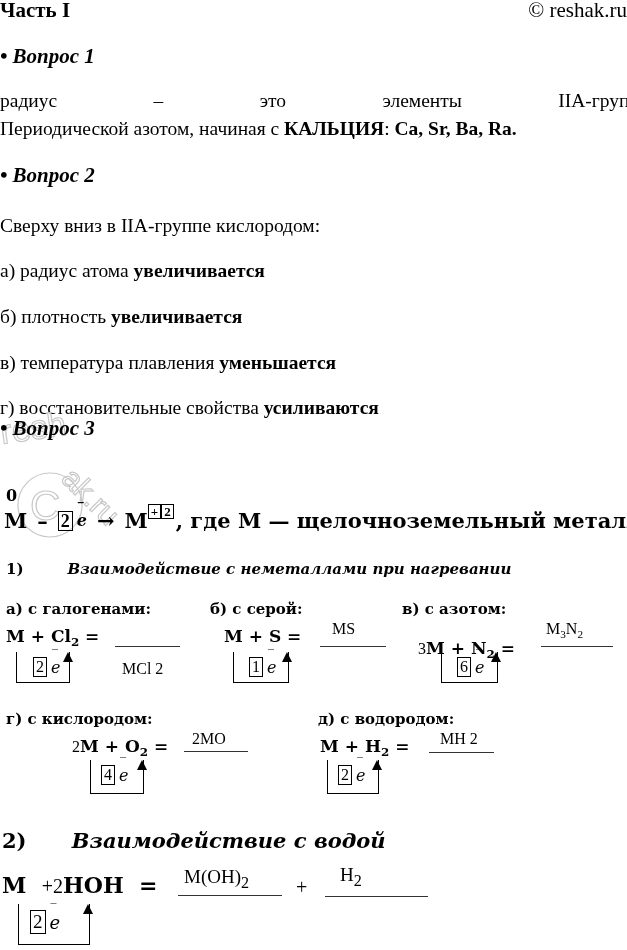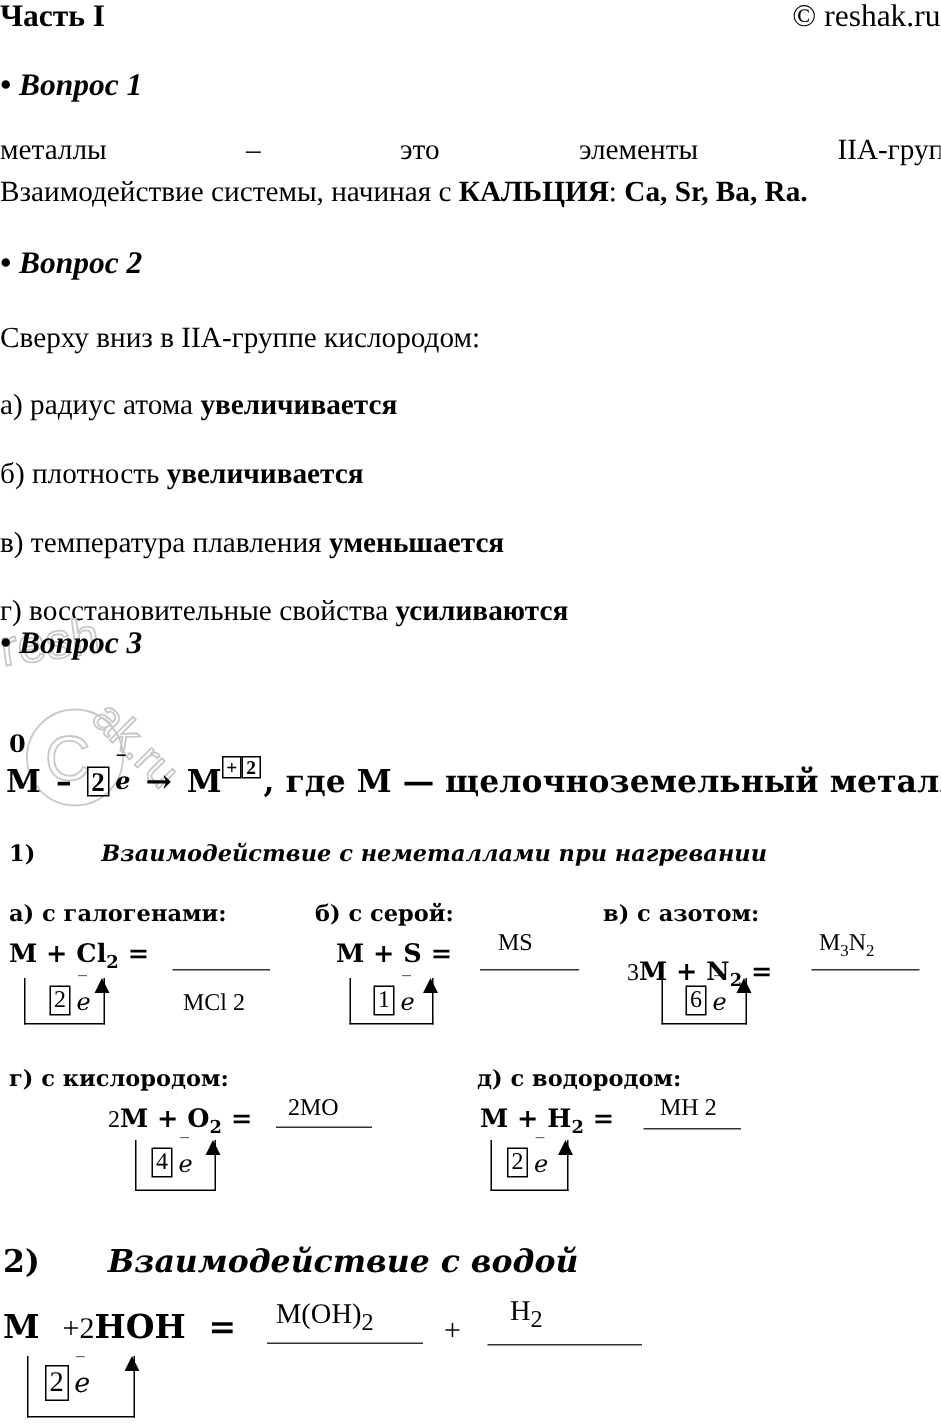--- a/index.html
+++ b/index.html
@@ -27,28 +27,28 @@
   sub { font-size: 70%; }
 </style>
 </head>
 <body>
 
 <div class="abs hdr">Часть I</div>
 <div class="abs site">© reshak.ru</div>
 
 <div class="abs q" style="left:0; top:44px;">• Вопрос 1</div>
 <div class="abs txt justify" style="left:0; top:90px;">
-  <span>металлы</span>
+  <span>радиус</span>
   <span>–</span>
   <span>это</span>
   <span>элементы</span>
   <span>IIА-групп</span>
 </div>
 <div class="abs txt" style="left:0; top:118px;">
-  <span>Взаимодействие системы, начиная с </span><span class="b">КАЛЬЦИЯ</span><span>: </span><span class="b">Ca, Sr, Ba, Ra.</span>
+  <span>Периодической азотом, начиная с </span><span class="b">КАЛЬЦИЯ</span><span>: </span><span class="b">Ca, Sr, Ba, Ra.</span>
 </div>
 
 <div class="abs q" style="left:0; top:163px;">• Вопрос 2</div>
 <div class="abs txt" style="left:0; top:215px;">Сверху вниз в IIА-группе кислородом:</div>
 <div class="abs txt" style="left:0; top:260px;"><span>а) радиус атома </span><span class="b">увеличивается</span></div>
 <div class="abs txt" style="left:0; top:306px;"><span>б) плотность </span><span class="b">увеличивается</span></div>
 <div class="abs txt" style="left:0; top:352px;"><span>в) температура плавления </span><span class="b">уменьшается</span></div>
 <div class="abs txt" style="left:0; top:397px;"><span>г) восстановительные свойства </span><span class="b">усиливаются</span></div>
 
 <svg class="watermark" viewBox="0 0 200 150">

